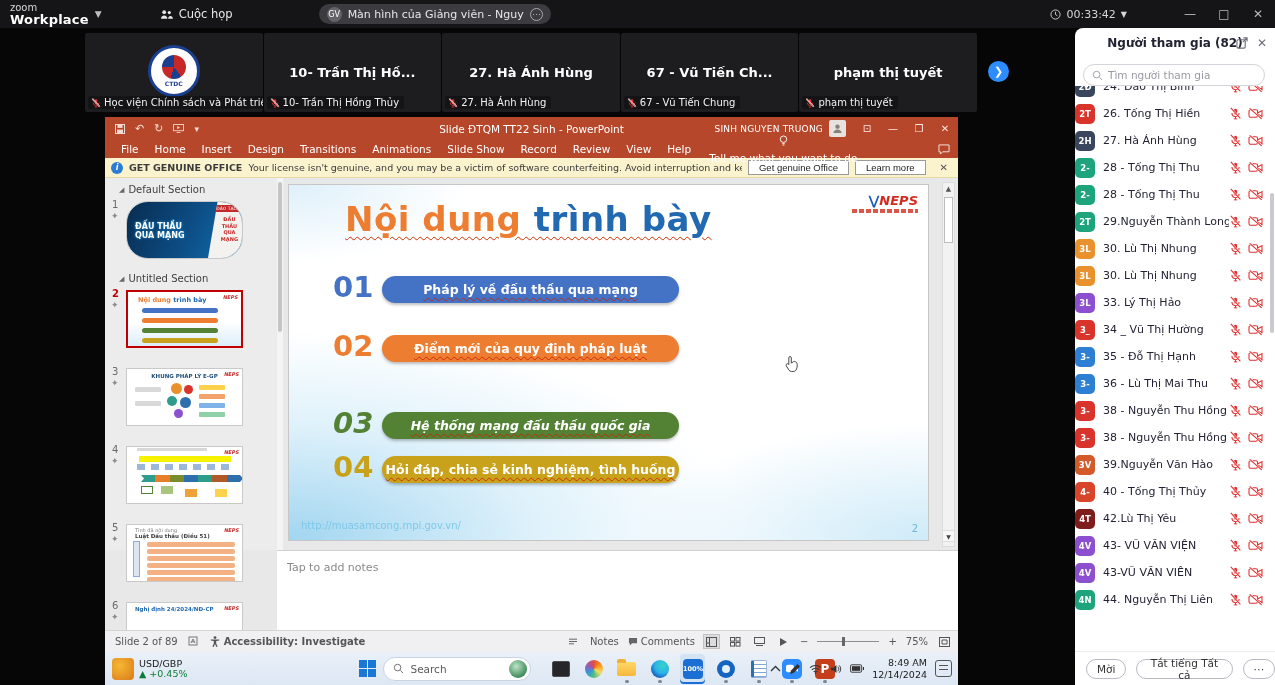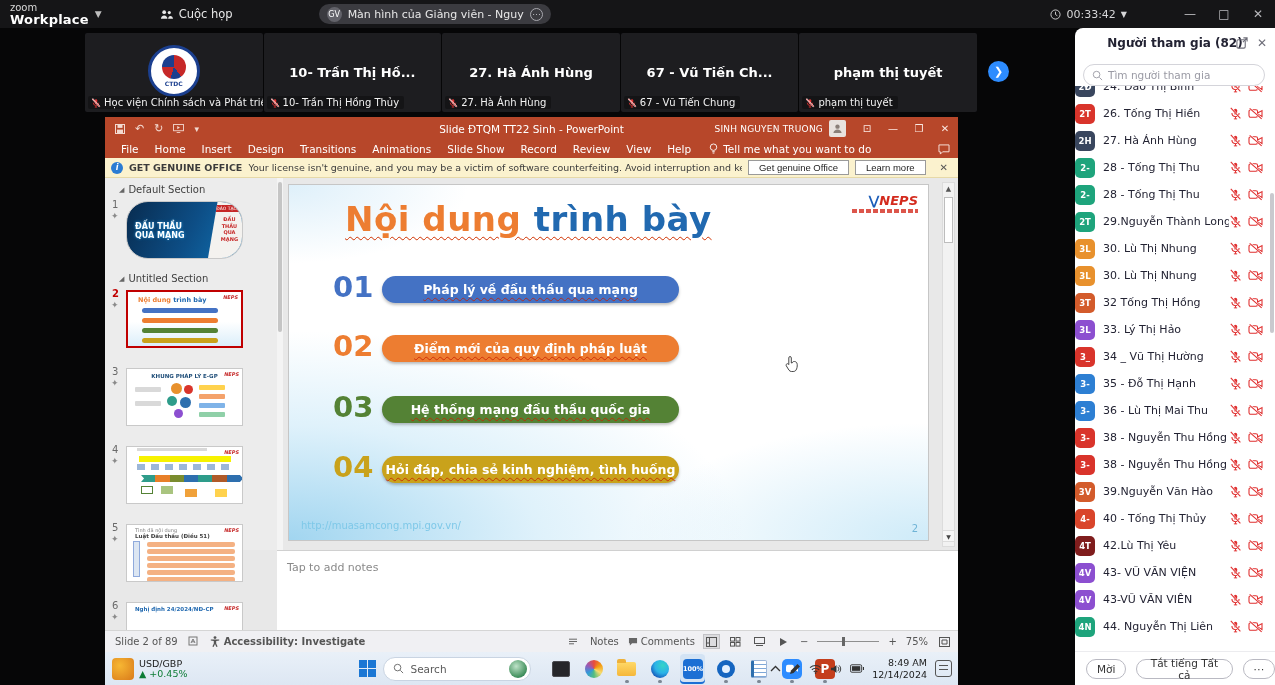--- a/index.html
+++ b/index.html
@@ -40,21 +40,21 @@
   .ppt { position:absolute; left:105px; top:117px; width:853px; height:535px; background:#e8e8e8; }
   .ppt-title { position:relative; height:23px; background:#b7472a; display:flex; align-items:center; color:#fff; }
   .qat { display:flex; align-items:center; gap:10px; margin-left:10px; font-size:11px; color:#f3d9d0; }
   .ppt-title .tname { position:absolute; left:50%; transform:translateX(-50%); font-size:10.5px; color:#fff; white-space:nowrap; }
   .ppt-title .right { position:absolute; right:0; top:0; height:23px; display:flex; align-items:center; }
   .acct { font-size:9px; margin-right:6px; letter-spacing:.2px; }
   .avatar-box { width:17px; height:17px; background:#e8e2de; border-radius:2px; margin-right:8px; display:flex; align-items:center; justify-content:center; }
   .tb-btn { width:26px; height:23px; display:flex; align-items:center; justify-content:center; font-size:10px; color:#fbe9e2; }
   .ribbon { height:18px; background:#b7472a; display:flex; align-items:center; padding-left:8px; position:relative; }
   .rtab { color:#fff; font-size:10.5px; padding:0 8px; white-space:nowrap; }
-  .tellme { display:flex; align-items:center; gap:5px; color:#fff; font-size:10.5px; margin-left:10px; }
+  .tellme { display:flex; align-items:center; gap:5px; color:#fff; font-size:10.5px; margin-left:10px;flex-direction:column; }
   .ribbon .cmt { position:absolute; right:8px; }
   .genuine { height:20px; background:#fbf2ce; border-bottom:1px solid #e6d9a8; display:flex; align-items:center; font-size:9.5px; color:#3b3b3b; padding:0 6px; gap:6px; }
   .ginfo { width:12px; height:12px; border-radius:50%; background:#2b7cd3; color:#fff; font-size:8px; font-weight:bold; display:flex; align-items:center; justify-content:center; font-style:italic; }
   .gb-btn { background:#fff; border:1px solid #9a9a9a; font-size:9.5px; padding:1px 10px; color:#222; white-space:nowrap; }
   .gx { margin-left:4px; color:#555; font-size:10px; padding:0 4px; }
   .ppt-body { position:relative; height:452px; background:#e8e8e8; overflow:hidden; }
 
   
   .thumbs { position:absolute; left:0; top:0; width:172px; height:372px; background:#ececec; }
   .sec-h { display:flex; align-items:center; gap:4px; color:#3f3f3f; font-size:10px; margin:6px 0 2px 14px; }
@@ -460,21 +460,21 @@
         </div>
         <div id="agenda">
             <div class="agenda-row" style="top: 91px;">
               <div class="num" style="color:#4472c4">01</div>
                  <div class="pill" style="background:#4472c4">Pháp lý về đấu thầu qua mạng</div>
             </div>
             <div class="agenda-row" style="top: 150px;">
               <div class="num" style="color:#ed7d31">02</div>
                  <div class="pill" style="background:#ed7d31">Điểm mới của quy định pháp luật</div>
             </div>
-            <div class="agenda-row" style="top: 211px;">
+            <div class="agenda-row" style="top: 227px; font-style: italic;">
               <div class="num" style="color:#548235">03</div>
                  <div class="pill" style="background:#548235">Hệ thống mạng đấu thầu quốc gia</div>
             </div>
             <div class="agenda-row" style="top: 271px;">
               <div class="num" style="color:#c9a21b">04</div>
                  <div class="pill" style="background:#c9a21b">Hỏi đáp, chia sẻ kinh nghiệm, tình huống</div>
             </div>
           </div>
         <div class="s-url">http://muasamcong.mpi.gov.vn/</div>
         <div class="s-pg">2</div>
@@ -822,39 +822,20 @@
             </svg>
             <svg width="15" height="13" viewBox="0 0 18 14">
               <rect x="1.2" y="2.5" width="10.3" height="9" rx="2" fill="none" stroke="#e02f2f" stroke-width="1.3"></rect>
               <path d="M12 6.2l4.8-2.7v7.2L12 8" fill="none" stroke="#e02f2f" stroke-width="1.3"></path>
               <path d="M2 .8L16.4 13.4" stroke="#fff" stroke-width="2.4"></path>
               <path d="M2 .8L16.4 13.4" stroke="#e02f2f" stroke-width="1.3"></path>
             </svg>
           </span>
         </div>
         <div class="p-row">
-          <span class="p-avatar" style="background:#d35b2b">3T</span>
-                   <span class="p-name">32 Tống Thị Hồng</span>
-                   <span class="p-ics">
-            <svg width="13" height="13" viewBox="0 0 16 16">
-              <rect x="6" y="2" width="4" height="7.5" rx="2" fill="#e02f2f"></rect>
-              <path d="M3.6 7.5a4.4 4.4 0 0 0 8.8 0" fill="none" stroke="#e02f2f" stroke-width="1.3"></path>
-              <path d="M8 12v2.6M6 14.6h4" stroke="#e02f2f" stroke-width="1.2"></path>
-              <path d="M2.2 1.2L14 14" stroke="#fff" stroke-width="2.4"></path>
-              <path d="M2.2 1.2L14 14" stroke="#e02f2f" stroke-width="1.3"></path>
-            </svg>
-            <svg width="15" height="13" viewBox="0 0 18 14">
-              <rect x="1.2" y="2.5" width="10.3" height="9" rx="2" fill="none" stroke="#e02f2f" stroke-width="1.3"></rect>
-              <path d="M12 6.2l4.8-2.7v7.2L12 8" fill="none" stroke="#e02f2f" stroke-width="1.3"></path>
-              <path d="M2 .8L16.4 13.4" stroke="#fff" stroke-width="2.4"></path>
-              <path d="M2 .8L16.4 13.4" stroke="#e02f2f" stroke-width="1.3"></path>
-            </svg>
-          </span>
-        </div>
-        <div class="p-row">
           <span class="p-avatar" style="background:#8c4fd0">3L</span>
                    <span class="p-name">33. Lý Thị Hảo</span>
                    <span class="p-ics">
             <svg width="13" height="13" viewBox="0 0 16 16">
               <rect x="6" y="2" width="4" height="7.5" rx="2" fill="#e02f2f"></rect>
               <path d="M3.6 7.5a4.4 4.4 0 0 0 8.8 0" fill="none" stroke="#e02f2f" stroke-width="1.3"></path>
               <path d="M8 12v2.6M6 14.6h4" stroke="#e02f2f" stroke-width="1.2"></path>
               <path d="M2.2 1.2L14 14" stroke="#fff" stroke-width="2.4"></path>
               <path d="M2.2 1.2L14 14" stroke="#e02f2f" stroke-width="1.3"></path>
             </svg>

